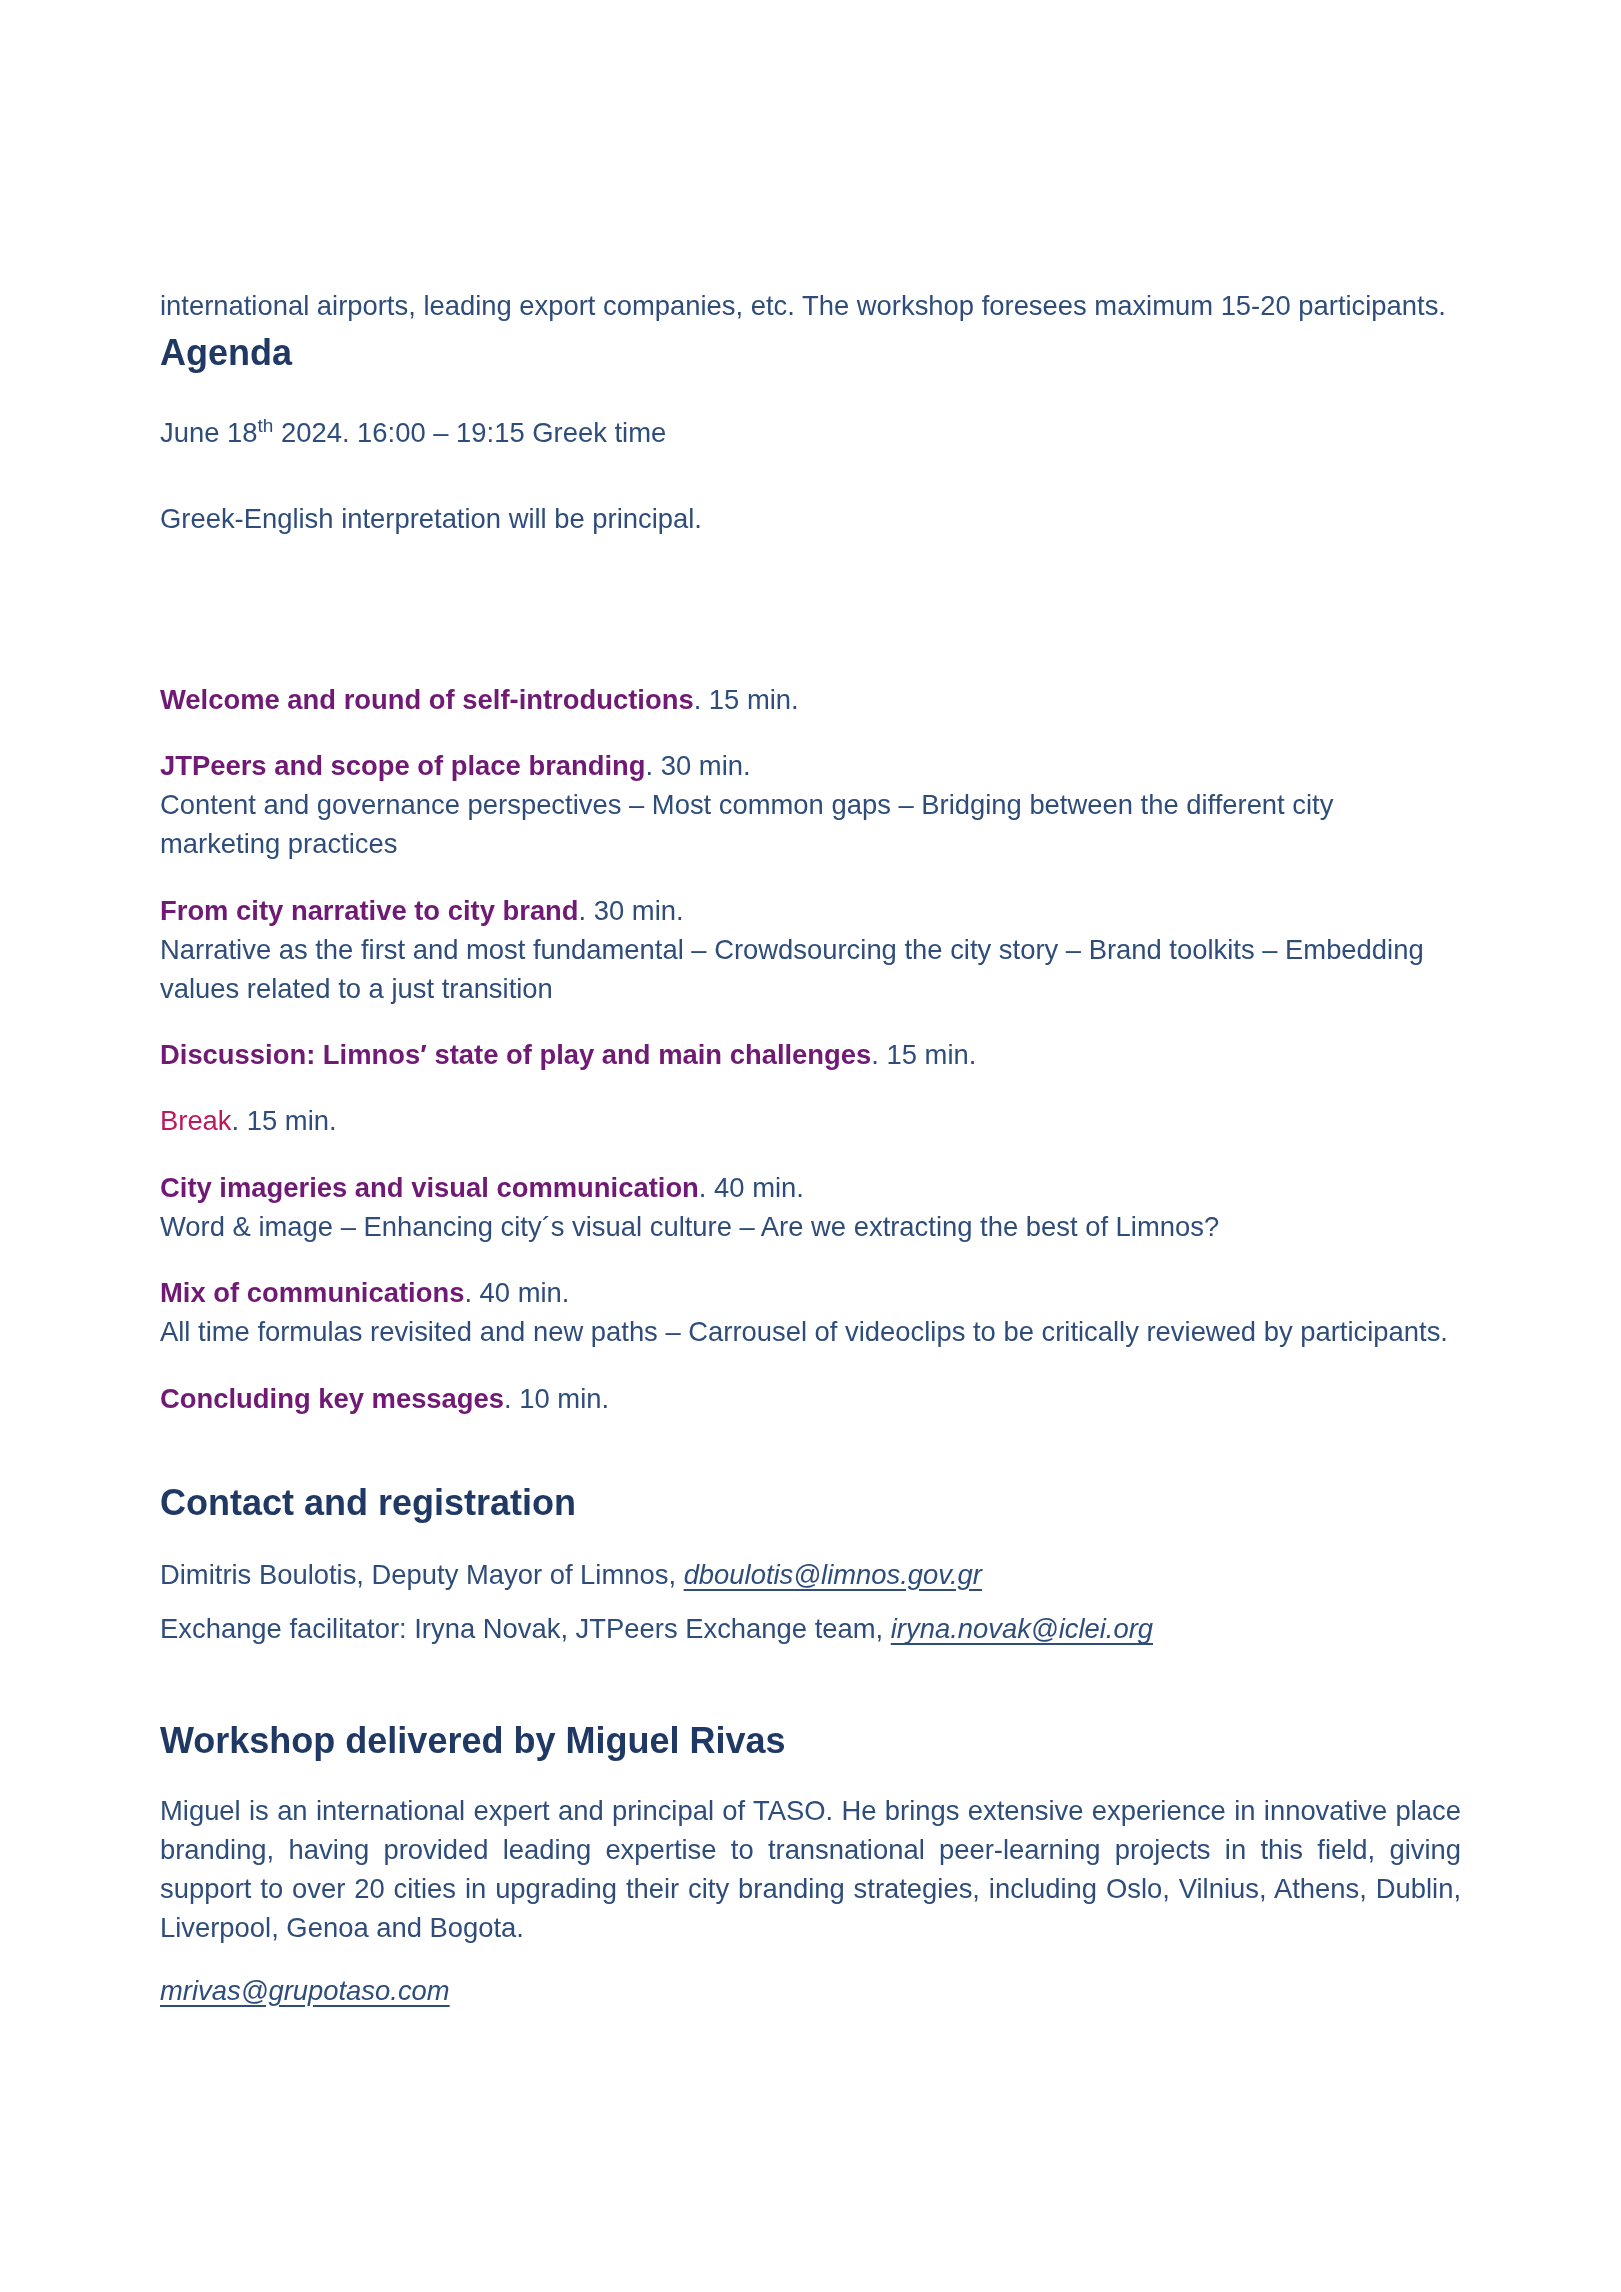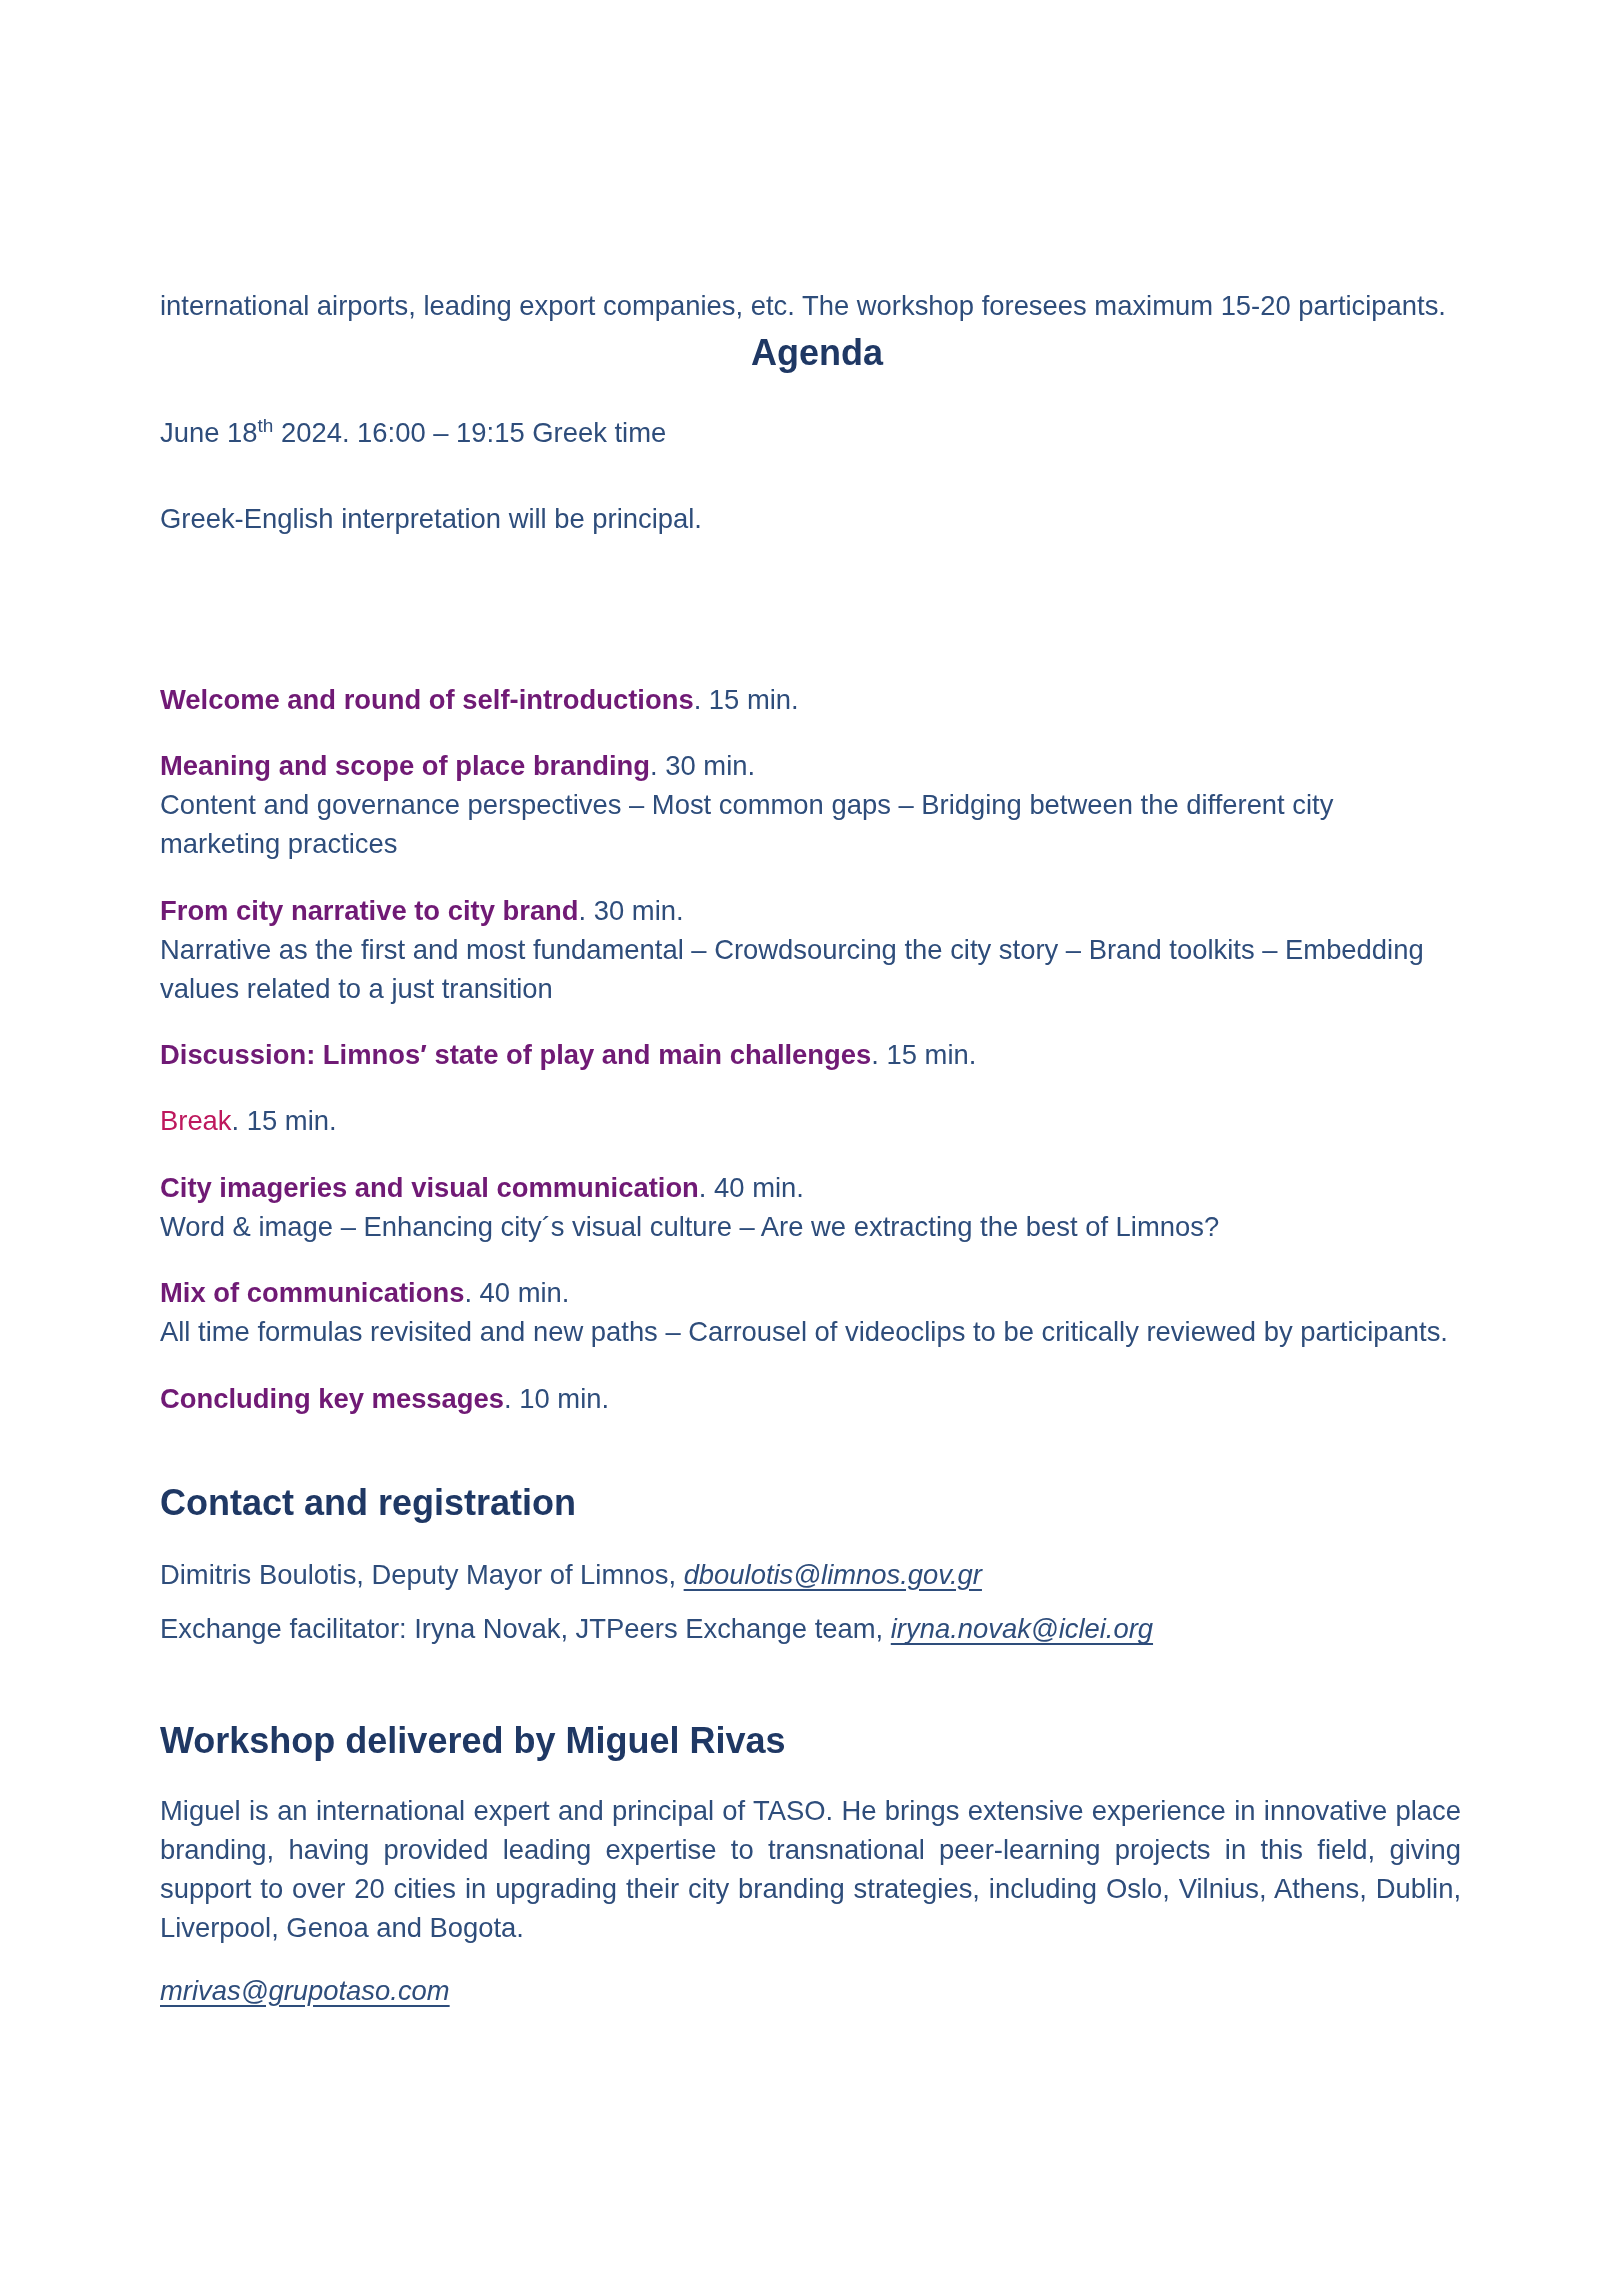--- a/index.html
+++ b/index.html
@@ -31,21 +31,21 @@
     text-align: justify;
     margin: 0 0 5.9px 0;
   }
   h1.doc-heading {
     font-size: 36px;
     line-height: 43px;
     font-weight: bold;
     color: #1F3864;
     margin: 0;
   }
-  #agenda-heading { margin: 0 0 39px 13px; text-align: center; }
+  #agenda-heading { margin: 0 0 39px 0; }
   .date-line { margin: 0 0 47px 0; }
   .date-line sup { font-size: 19px; line-height: 0; }
   .interpretation { margin: 0 0 142px 0; }
   .agenda-item { margin: 0 0 27.4px 0; }
   .item-title {
     font-weight: bold;
     color: #701a75;
   }
   .item-title.regular {
     font-weight: normal;
@@ -79,21 +79,21 @@
   <p class="body-text date-line"><span>June 18</span><sup>th</sup><span> 2024. 16:00 – 19:15 Greek time</span></p>
 
   <p class="body-text interpretation">Greek-English interpretation will be principal.</p>
 
   <div class="agenda-item">
     <p class="body-text"><span class="item-title">Welcome and round of self-introductions</span><span>. 15 min.</span></p>
 
   </div>
 
   <div class="agenda-item">
-    <p class="body-text"><span class="item-title">Meaning and scope of place branding</span><span>. 30 min.</span></p>
+    <p class="body-text"><span class="item-title">JTPeers and scope of place branding</span><span>. 30 min.</span></p>
     <p class="body-text item-desc">Content and governance perspectives – Most common gaps – Bridging between the different city marketing practices</p>
   </div>
 
   <div class="agenda-item">
     <p class="body-text"><span class="item-title">From city narrative to city brand</span><span>. 30 min.</span></p>
     <p class="body-text item-desc">Narrative as the first and most fundamental – Crowdsourcing the city story – Brand toolkits – Embedding values related to a just transition</p>
   </div>
 
   <div class="agenda-item">
     <p class="body-text"><span class="item-title">Discussion: Limnos′ state of play and main challenges</span><span>. 15 min.</span></p>

